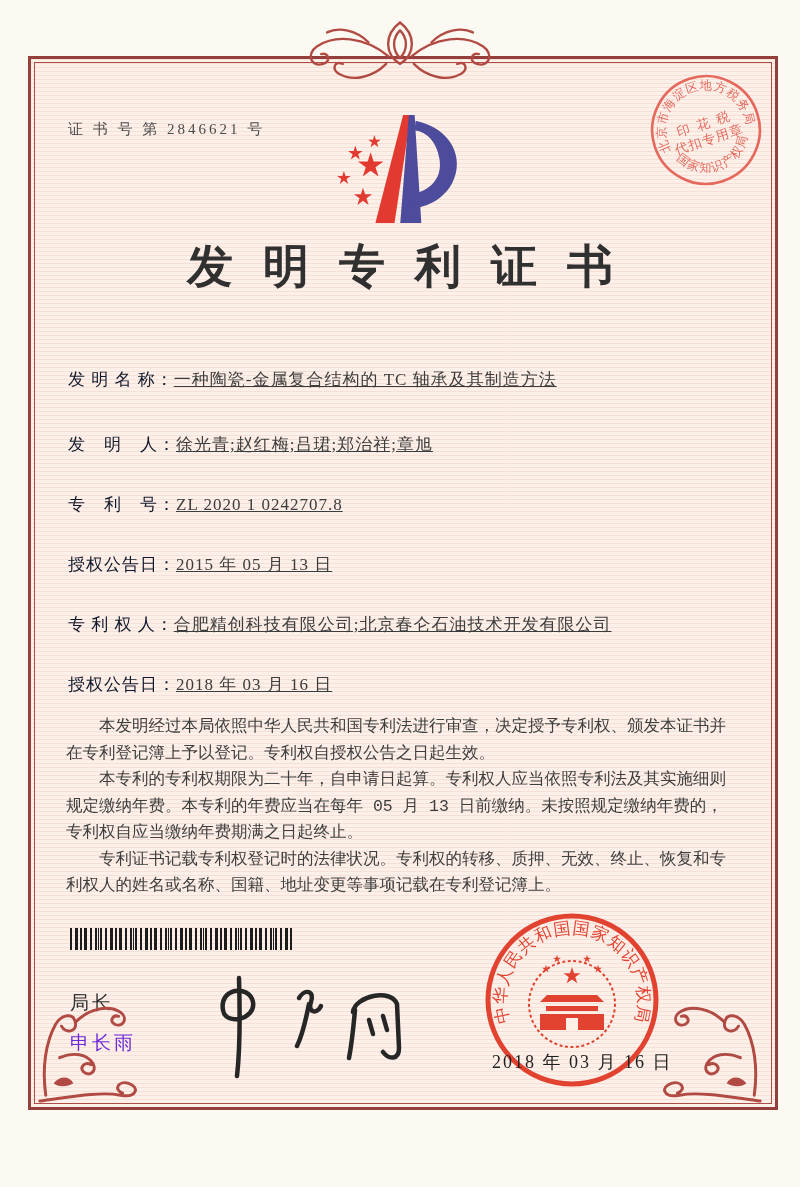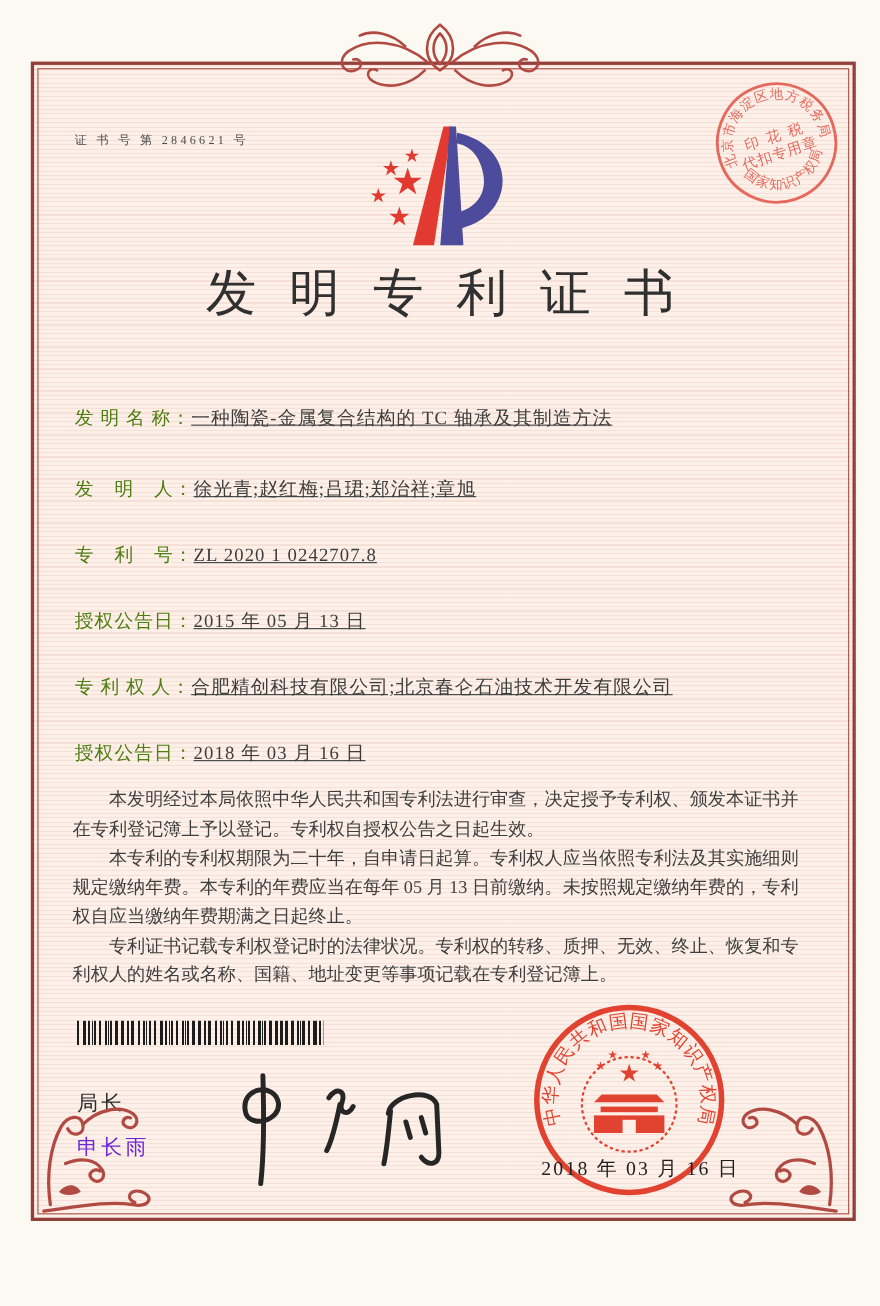--- a/index.html
+++ b/index.html
@@ -17,37 +17,37 @@
     background-color:#fcf0e9;
     background-image:repeating-linear-gradient(180deg,
       rgba(219,148,130,0.18) 0px, rgba(219,148,130,0.18) 1px,
       rgba(0,0,0,0) 1px, rgba(0,0,0,0) 4px);
   }
   .frame-inner{
     position:absolute; left:3px; top:3px; right:3px; bottom:3px;
     border:1px solid #ad4d46;
   }
   .cert-no{
-    position:absolute; left:68px; top:120px; font-size:11px;
+    position:absolute; left:68px; top:120px; font-size:15px;
     letter-spacing:3px; color:#4a4a4a;
   }
   .title{
     position:absolute; left:0; top:236px; width:100%;
     text-align:center; font-size:46px; color:#303030;
-    letter-spacing:30px; text-indent:30px; font-weight:400;
+    letter-spacing:30px; text-indent:30px; font-weight:700;
   }
   .field-row{
     position:absolute; left:68px; width:668px; font-size:17px;
     color:#404040; letter-spacing:1px; white-space:nowrap;
   }
-  .field-label{color:#4d7c0f;}
+  .field-label{color:#0f172a;}
   .field-value{color:#3c3c3c;text-decoration:underline;}
   .paragraphs{
     position:absolute; left:66px; top:714px; width:668px;
-    font-size:16.5px; line-height:26.5px; color:#3e3e3e;
+    font-size:16.5px; line-height:26.5px; color:#3e3e3e;font-family:Liberation Mono, monospace;
   }
   .paragraphs p{margin:0; text-indent:2em;}
   .barcode{
     position:absolute; left:70px; top:928px; width:224px; height:22px;
     background-image:
       repeating-linear-gradient(90deg,#1c1c1c 0 2px,rgba(0,0,0,0) 2px 5px),
       repeating-linear-gradient(90deg,#1c1c1c 0 1px,rgba(0,0,0,0) 1px 7px);
   }
   .director-title{
     position:absolute; left:70px; top:990px; font-size:19px;

